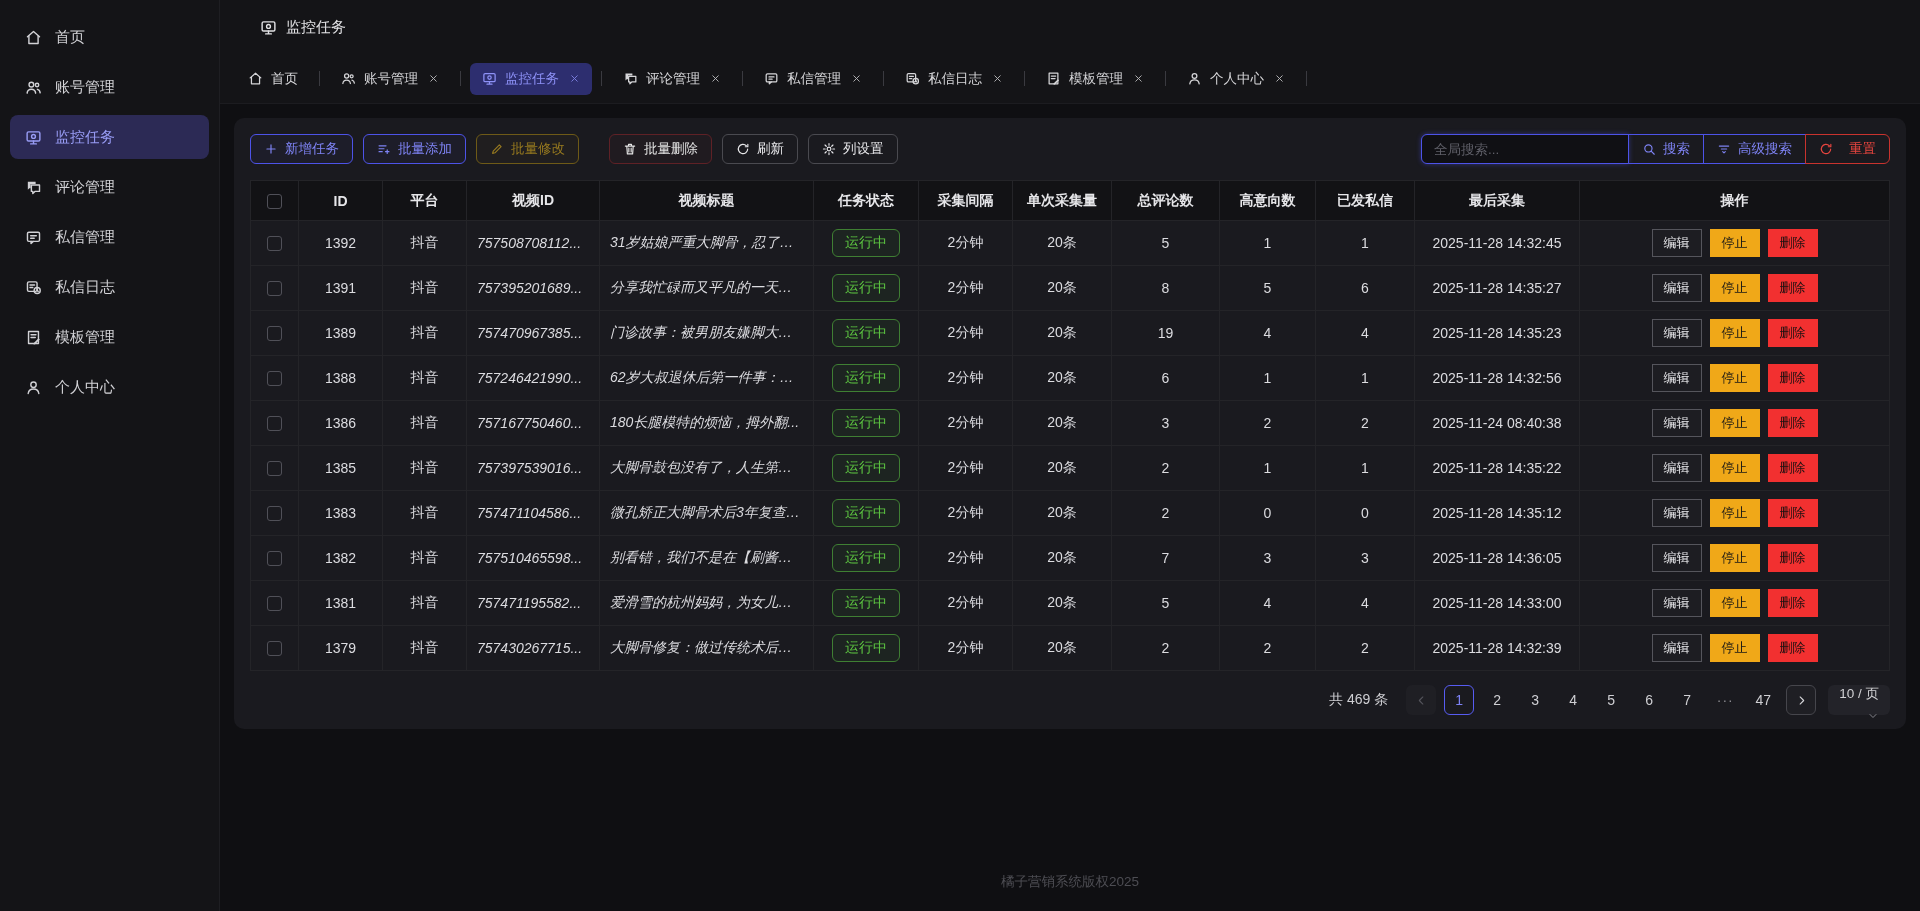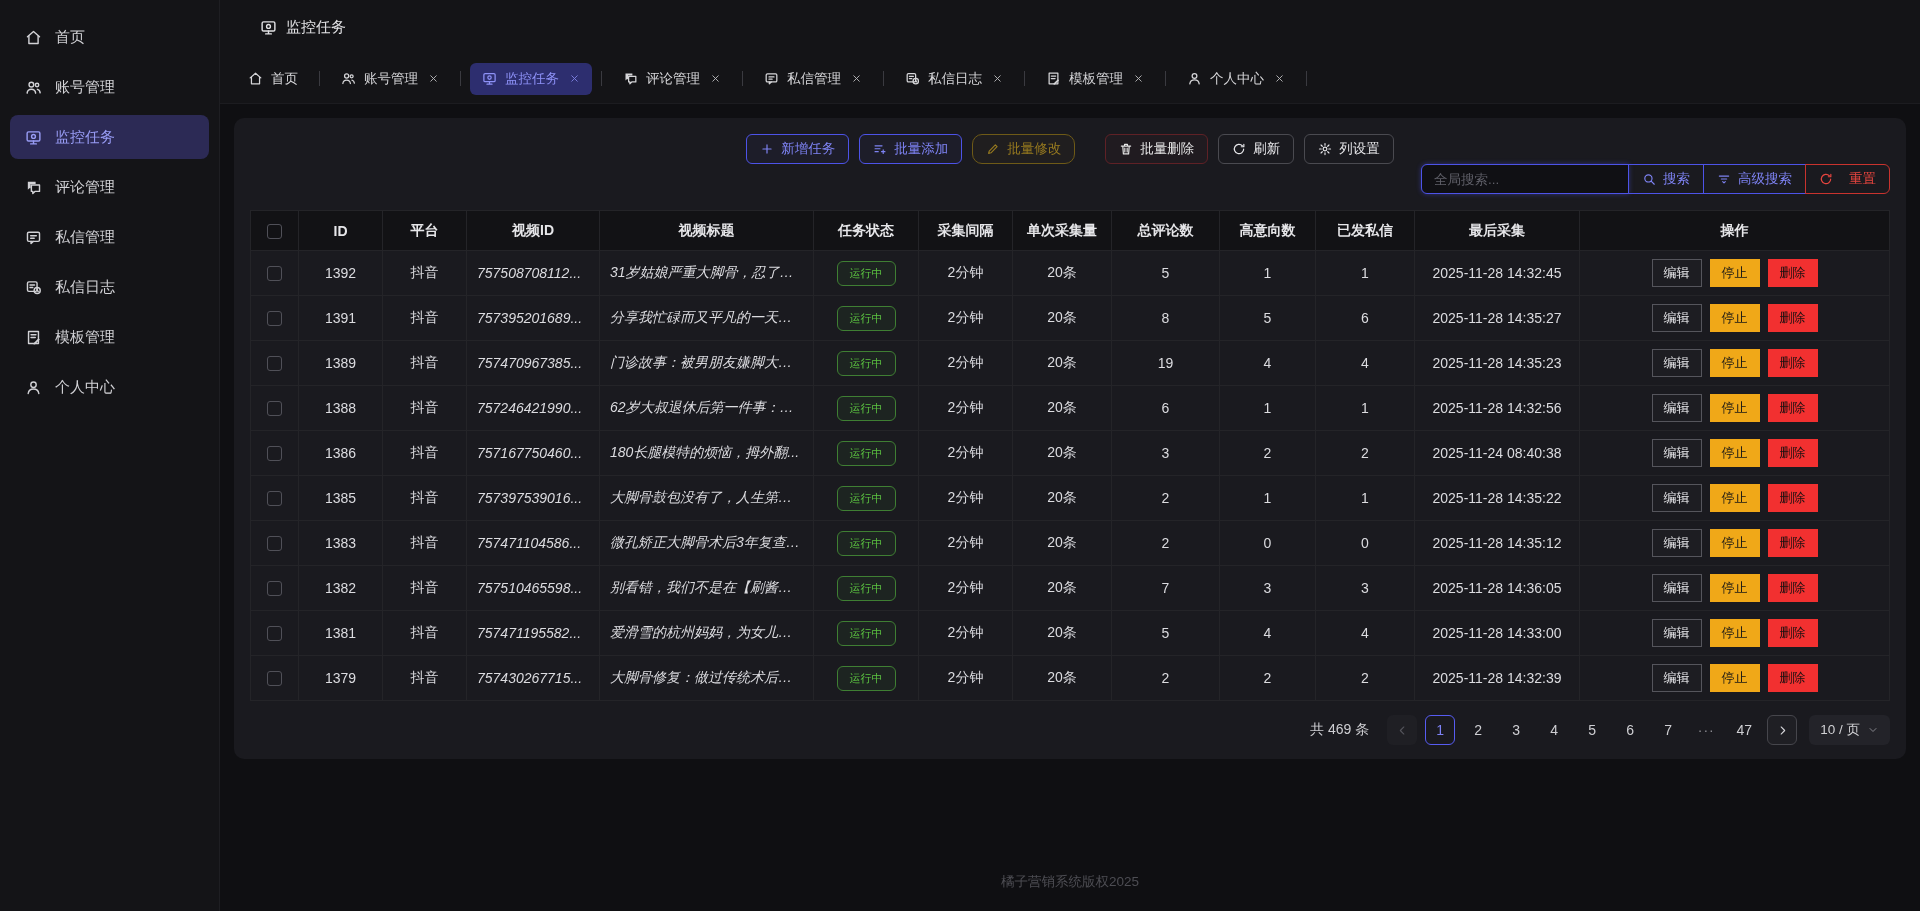--- a/index.html
+++ b/index.html
@@ -36,59 +36,59 @@
   .tab.active { background:#2d2e6f; color:#8d91f7; }
   .tab.active .ic { color:#8d91f7; }
   .tab .close-x { display:inline-flex; margin-left:2px; color:inherit; opacity:.85; }
   .tab .close-x svg { width:11px; height:11px; }
   .tab-sep { width:1px; height:15px; background:#3a3a40; margin:0 9px; flex-shrink:0; }
   .tab-actions { display:flex; align-items:center; gap:26px; margin-left:18px; color:#d6d6d9; }
 
   
   .content { flex:1; background:#0f0f12; display:flex; flex-direction:column; overflow:hidden; }
   .panel { margin:14px 14px 0 14px; background:#1a1a1f; border-radius:10px; padding:16px 16px 14px 16px; }
-  .toolbar { display:flex; align-items:center;flex-direction:column; }
+  .toolbar { display:flex; align-items:center; }
   .tb-left { display:flex; align-items:center; gap:10px; }
   .btn { display:inline-flex; align-items:center; gap:7px; height:30px; padding:0 13px; border-radius:6px; font-size:13.5px; background:transparent; border:1px solid #4a4a50; color:#e7e7ea; cursor:pointer; font-family:inherit; white-space:nowrap; }
   .btn .ic svg { width:14px; height:14px; }
   .btn-blue { border-color:#4d53e8; color:#7e83f4; background:rgba(90,97,245,0.05); }
-  .btn-yellow { border-color:#6e5a17; color:#96791f; background:rgba(150,121,31,0.05);border-radius:10px; }
+  .btn-yellow { border-color:#6e5a17; color:#96791f; background:rgba(150,121,31,0.05); }
   .btn-red { border-color:#5f2126; color:#e5e5e5; background:rgba(151,50,58,0.05);margin-left:20px; }
   .btn.is-dim { cursor:not-allowed; }
   .tb-right { margin-left:auto; display:flex; align-items:stretch; }
   .sg-input { width:208px; height:30px; background:#101014; border:1px solid #4d53e8; border-radius:6px 0 0 6px; color:#d6d6d9; font-size:13.5px; padding:0 12px; outline:none; font-family:inherit; box-shadow:0 0 5px rgba(77,83,232,.45); }
   .sg-input::placeholder { color:#5f5f68; }
   .sg-btn { display:inline-flex; align-items:center; gap:7px; padding:0 13px; font-size:13.5px; background:transparent; border:1px solid #4d53e8; color:#7e83f4; margin-left:-1px; cursor:pointer; font-family:inherit; }
   .sg-btn .ic svg { width:14px; height:14px; }
   .sg-btn.reset { border-color:#c9332e; color:#e8453f; border-radius:0 6px 6px 0;gap:16px; }
 
   
   table { width:100%; border-collapse:collapse; margin-top:16px; table-layout:fixed; }
   th, td { border:1px solid #242428; font-size:14px; height:45px; padding:0 10px; overflow:hidden; white-space:nowrap; text-overflow:ellipsis; }
   thead th { background:#121215; height:40px; font-weight:bold; color:#e6e6e9; text-align:center; }
   tbody td { color:#dcdce0; text-align:center; background:#1a1a1f; }
   td.c-left { text-align:left;font-style:italic; }
   .checkbox { display:inline-block; width:15px; height:15px; border:1px solid #505058; border-radius:3px; background:transparent; vertical-align:middle; cursor:pointer; }
-  .badge-running { display:inline-block; padding:4px 12px; border:1px solid #3f7f33; color:#5cc441; background:rgba(92,196,65,0.06); border-radius:6px; font-size:11px; }
+  .badge-running { display:inline-block; padding:4px 12px; border:1px solid #3f7f33; color:#5cc441; background:rgba(92,196,65,0.06); border-radius:6px; font-size:14px; }
   .act { border-radius:0; font-size:13px; padding:4px 11px; margin:0 4px; cursor:pointer; font-family:inherit; border:1px solid transparent; }
   .act-edit { background:#1d1d22; border-color:#55555c; color:#e7e7ea; }
   .act-stop { background:#f0a818; color:#161616; }
   .act-del  { background:#f23030; color:#1a1111; }
 
   
   .pagination { display:flex; align-items:center; justify-content:flex-end; gap:8px; margin-top:14px; font-size:14px; color:#cfcfd3; }
   .pg-total { margin-right:10px; }
   .pg-btn { width:30px; height:30px; display:inline-flex; align-items:center; justify-content:center; border-radius:6px; background:#1f1f24; border:1px solid transparent; color:#d8d8dc; cursor:pointer; }
   .pg-btn.disabled { color:#55555c; cursor:default; }
   .pg-btn.next { border-color:#46464c; }
   .pg-btn svg { width:13px; height:13px; }
   .page { min-width:30px; height:30px; display:inline-flex; align-items:center; justify-content:center; background:transparent; border:1px solid transparent; border-radius:6px; color:#cfcfd3; font-size:14px; cursor:pointer; font-family:inherit; padding:0 4px; }
   .page.active { border-color:#575cf2; color:#7d82f5; }
   .page.dots { color:#8a8a90; letter-spacing:1px; }
-  .size-select { display:inline-flex; align-items:center; gap:7px; height:30px; padding:0 11px; background:#232329; border-radius:6px; color:#d0d0d3; font-size:13.5px; cursor:pointer; margin-left:4px; }
+  .size-select { display:inline-flex; align-items:flex-end; gap:7px; height:30px; padding:0 11px; background:#232329; border-radius:6px; color:#d0d0d3; font-size:13.5px; cursor:pointer; margin-left:4px;flex-direction:column; }
   .size-select .ic { color:#84848b; }
   .size-select .ic svg { width:12px; height:12px; }
 
   .footer { margin-top:auto; text-align:center; padding:18px 0 20px 0; color:#4d4d53; font-size:13.5px; }
 </style>
 </head>
 <body>
 
 <div class="app">
 

